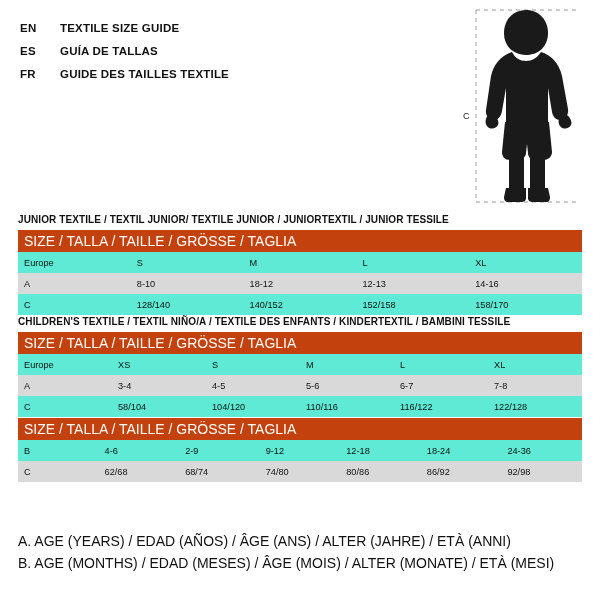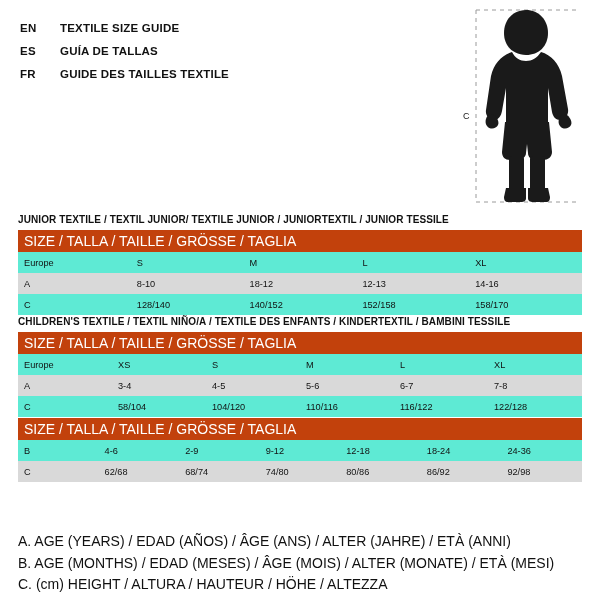--- a/index.html
+++ b/index.html
@@ -253,16 +253,15 @@
         <td>86/92</td>
         <td>92/98</td>
       </tr>
     </tbody>
       </table>
   </div>
 
   <div class="legend">
     <div>A. AGE (YEARS) / EDAD (AÑOS) / ÂGE (ANS) / ALTER (JAHRE) / ETÀ (ANNI)</div>
     <div>B. AGE (MONTHS) / EDAD (MESES) / ÂGE (MOIS) / ALTER (MONATE) / ETÀ (MESI)</div>
-    <div>C. (cm) HEIGHT / ALTURA / HAUTEUR / HÖHE / ALTEZZA</div>
   </div>
 
 </div>
 
 </body></html>

